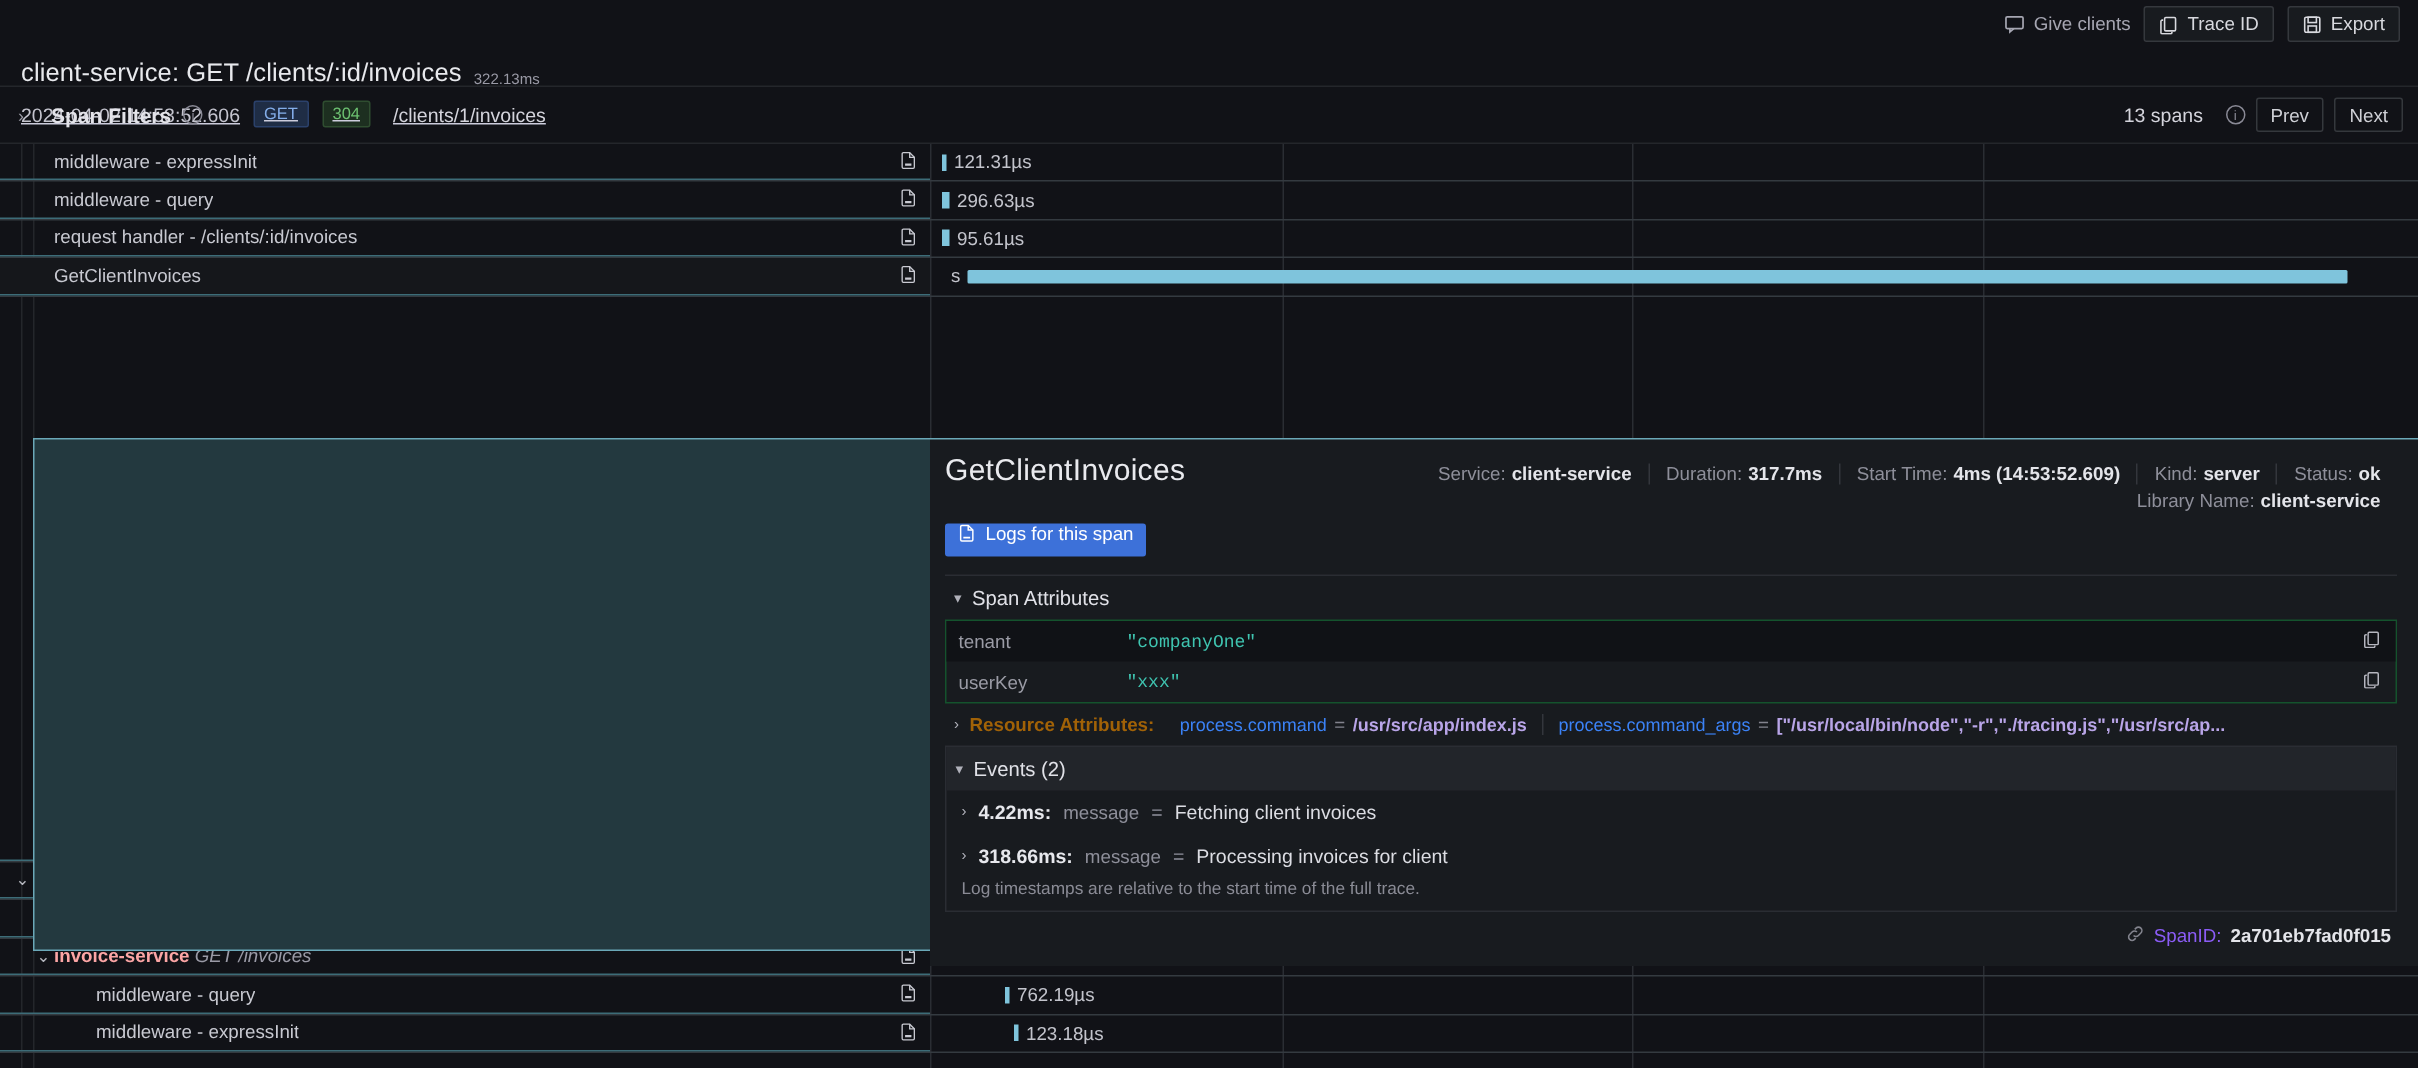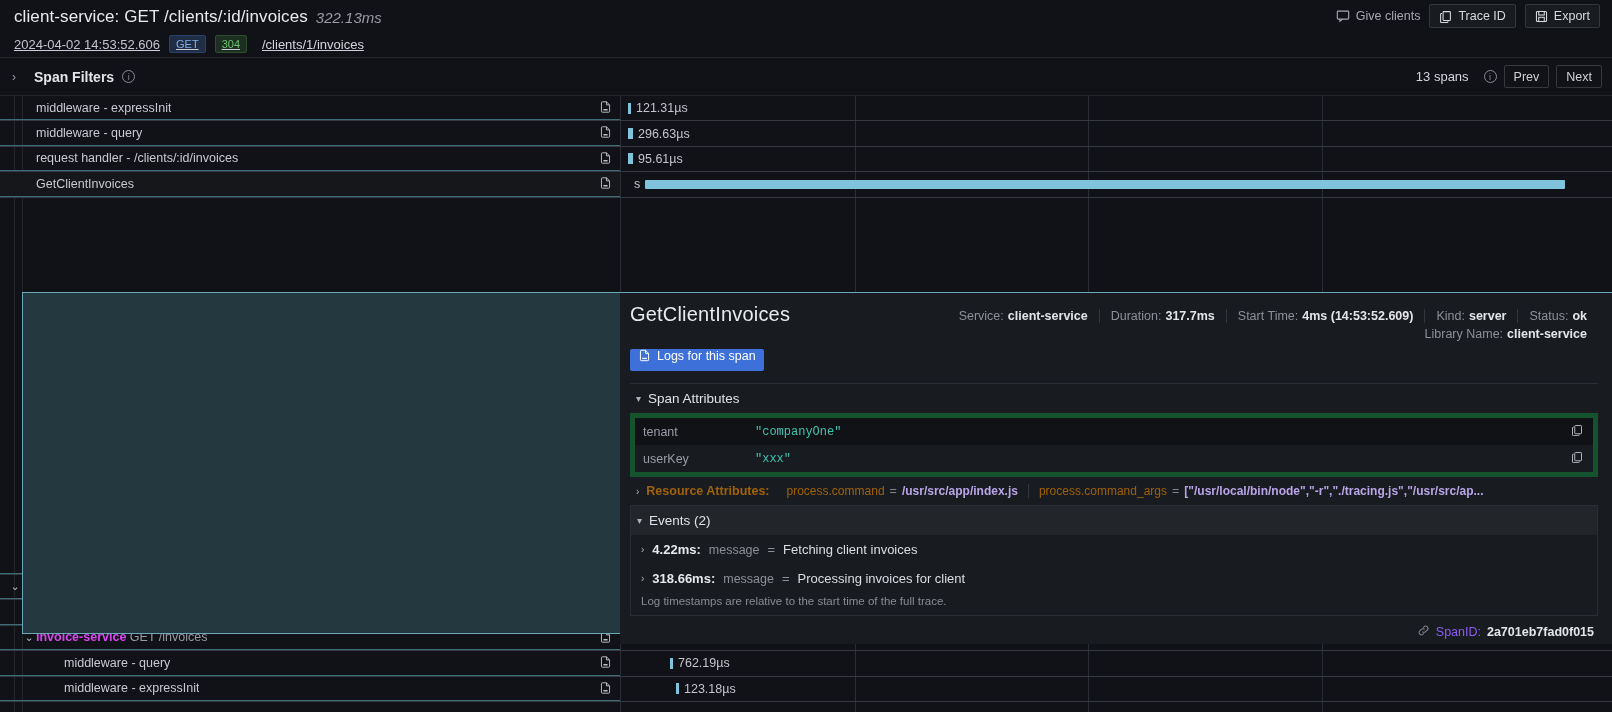--- a/index.html
+++ b/index.html
@@ -8,23 +8,23 @@
     background: #111217;
     color: #ccccdc;
     font-family: "Liberation Sans", sans-serif;
     font-size: 13px;
     overflow: hidden;
   }
   .root { position: relative; width: 1612px; height: 712px; }
 
   
   .hdr { position: relative; padding: 7px 14px 0 14px; height: 57px; }
-  .hdr-title-row { display: flex; align-items: center; gap: 8px; }
+  .hdr-title-row { display: flex; align-items: flex-end; gap: 8px; margin-top: 32px; }
   .hdr-title { font-size: 17px; color: #e8e9ed; font-weight: 400; letter-spacing: .1px; }
-  .hdr-dur { font-size: 15px; color: #9a9aa6; font-style: italic; }
+  .hdr-dur { font-size: 10px; color: #9a9aa6; }
   .hdr-sub { display: flex; align-items: center; gap: 9px; margin-top: 8px; text-decoration: underline; }
   .hdr-ts { font-size: 13px; color: #c4c4ce; }
   .chip {
     display: inline-flex; align-items: center; justify-content: center;
     height: 18px; padding: 0 6px; border-radius: 2px;
     font-size: 11px; line-height: 1;
   }
   .chip-method { background: #1f2d45; color: #84aeea; border: 1px solid #2b4straight; border: 1px solid #2b416b; }
   .chip-status { background: #1d2f20; color: #6cc070; border: 1px solid #2f4d30; }
   .hdr-path { font-size: 13px; color: #d4d4dc; margin-left: 6px; }
@@ -73,22 +73,22 @@
   }
   .row-left {
     position: absolute; left: 0; top: 0; width: 620px; height: 100%;
     display: flex; align-items: center;
     border-bottom: 1px solid #3d6c78;
   }
   .row-left.sel { background: #15171b; }
   .row-name {
     font-size: 12.5px; color: #c8c9d1; white-space: nowrap; overflow: hidden;
   }
-  .row-name b { color: #d946ef; font-weight: 700; }
-  .row-name .dim { color: #9a9aa6; font-weight: 400; }
+  .row-name b { color: #fca5a5; font-weight: 700; }
+  .row-name .dim { color: #9a9aa6; font-weight: 400; font-style: italic; }
   .row-caret {
     width: 14px; text-align: center; color: #b5b6be; font-size: 11px; cursor: pointer;
     flex: 0 0 14px;
   }
   .row-caret.blank { visibility: hidden; }
   .logicon { position: absolute; right: 8px; top: 4px; cursor: pointer; }
 
   .row-right {
     position: absolute; left: 620px; right: 0; top: 0; height: 100%;
     display: flex; align-items: center;
@@ -126,35 +126,35 @@
   }
 
   .sect { margin-top: 12px; border-top: 1px solid #2a2d33; }
   .sect-hdr {
     display: flex; align-items: center; gap: 7px;
     padding: 7px 6px; font-size: 13.5px; color: #e0e1e7; cursor: pointer;
   }
   .sect-hdr .chev { color: #b0b1ba; font-size: 10px; }
   .sect-hdr.shaded { background: #22252a; }
 
-  .attr-table { border: 5px solid #14532d; }
+  .attr-table { border: 1px solid #14532d; }
   .attr-row { display: flex; align-items: center; height: 27px; position: relative; padding-left: 8px; }
   .attr-row.alt { background: #101216; }
   .attr-k { width: 112px; color: #9a9ba5; font-size: 12.5px; }
   .attr-v { color: #3fc4b0; font-family: "Liberation Mono", monospace; font-size: 12px; }
   .copy { position: absolute; right: 10px; top: 6px; cursor: pointer; }
 
   .res-row {
     display: flex; align-items: center; gap: 7px;
     padding: 7px 6px; font-size: 12.5px; overflow: hidden; white-space: nowrap;
   }
   .res-label { color: #a16207; font-weight: 700; }
   .res-pair { display: flex; gap: 5px; padding: 0 10px; align-items: center; }
   .res-pair + .res-pair { border-left: 1px solid #33363c; }
-  .res-k { color: #a16207; font-size: 12px; }
+  .res-k { color: #3b82f6; font-size: 12px; }
   .res-eq { color: #82838d; }
   .res-v { color: #b9a5e8; font-weight: 700; font-size: 12px; }
 
   .events-box { border: 1px solid #2a2d33; }
   .ev-row { display: flex; align-items: center; gap: 8px; padding: 7px 6px 7px 10px; font-size: 13px; }
   .ev-chev { color: #b0b1ba; font-size: 10px; cursor: pointer; }
   .ev-time { color: #e7e8ed; font-weight: 700; }
   .ev-k { color: #8e8f9a; font-size: 12.5px; }
   .ev-eq { color: #8e8f9a; }
   .ev-v { color: #dcdde3; }

